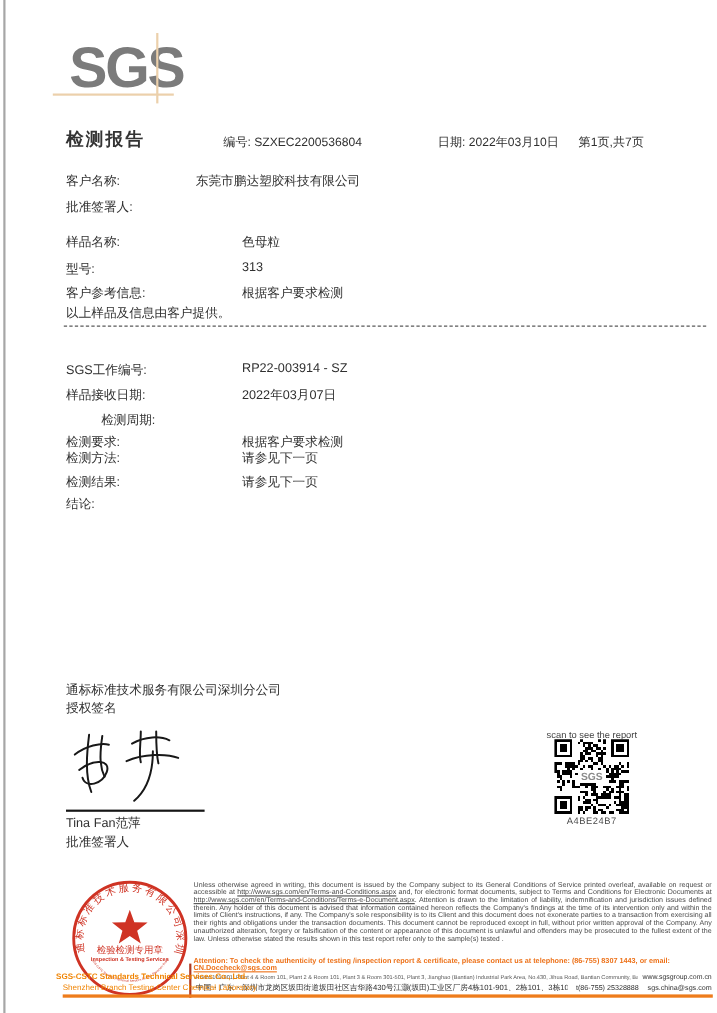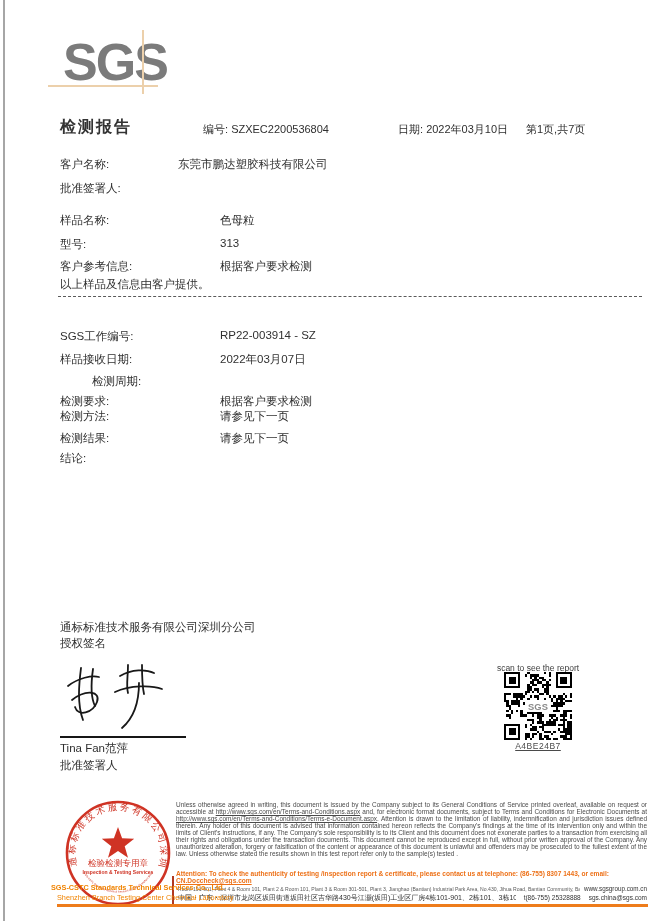--- a/index.html
+++ b/index.html
@@ -20,21 +20,21 @@
   .conclusion{position:absolute;left:220px;top:450px;width:428px;font-size:11.5px;
               line-height:15.4px;color:#303030;white-space:normal;text-align:justify;}
   .dashed-sep{position:absolute;left:58px;top:296px;width:584px;border-top:1.6px dashed #5a5a5a;}
   
   .sig-line{position:absolute;left:60px;top:736px;width:126px;height:2px;background:#161616;}
   .sig-svg{position:absolute;left:56px;top:656px;}
   
   .qr-caption{position:absolute;left:492px;top:663px;width:92px;text-align:center;
               font-size:8.5px;color:#3f3f3f;}
   .qr-code-label{position:absolute;left:492px;top:741px;width:92px;text-align:center;
-                 font-size:8.5px;color:#4a4a4a;letter-spacing:0.5px;text-decoration:underline;}
+                 font-size:8.5px;color:#4a4a4a;letter-spacing:0.5px;}
   .qr-svg{position:absolute;left:504px;top:672px;shape-rendering:crispEdges;}
   
   .stamp-svg{position:absolute;left:63px;top:798px;}
   .legal{position:absolute;left:176px;top:802px;width:471px;font-size:6.45px;
          line-height:6.95px;color:#4a4a4a;text-align:justify;white-space:normal;}
   .legal .u{text-decoration:underline;}
   .attention{position:absolute;left:176px;top:870px;width:471px;font-size:6.6px;line-height:7.2px;
              color:#ed7118;font-weight:bold;white-space:normal;}
   .attention .u{text-decoration:underline;}
   .foot-vline{position:absolute;left:172px;top:876px;width:2px;height:31px;background:#b23a20;}

